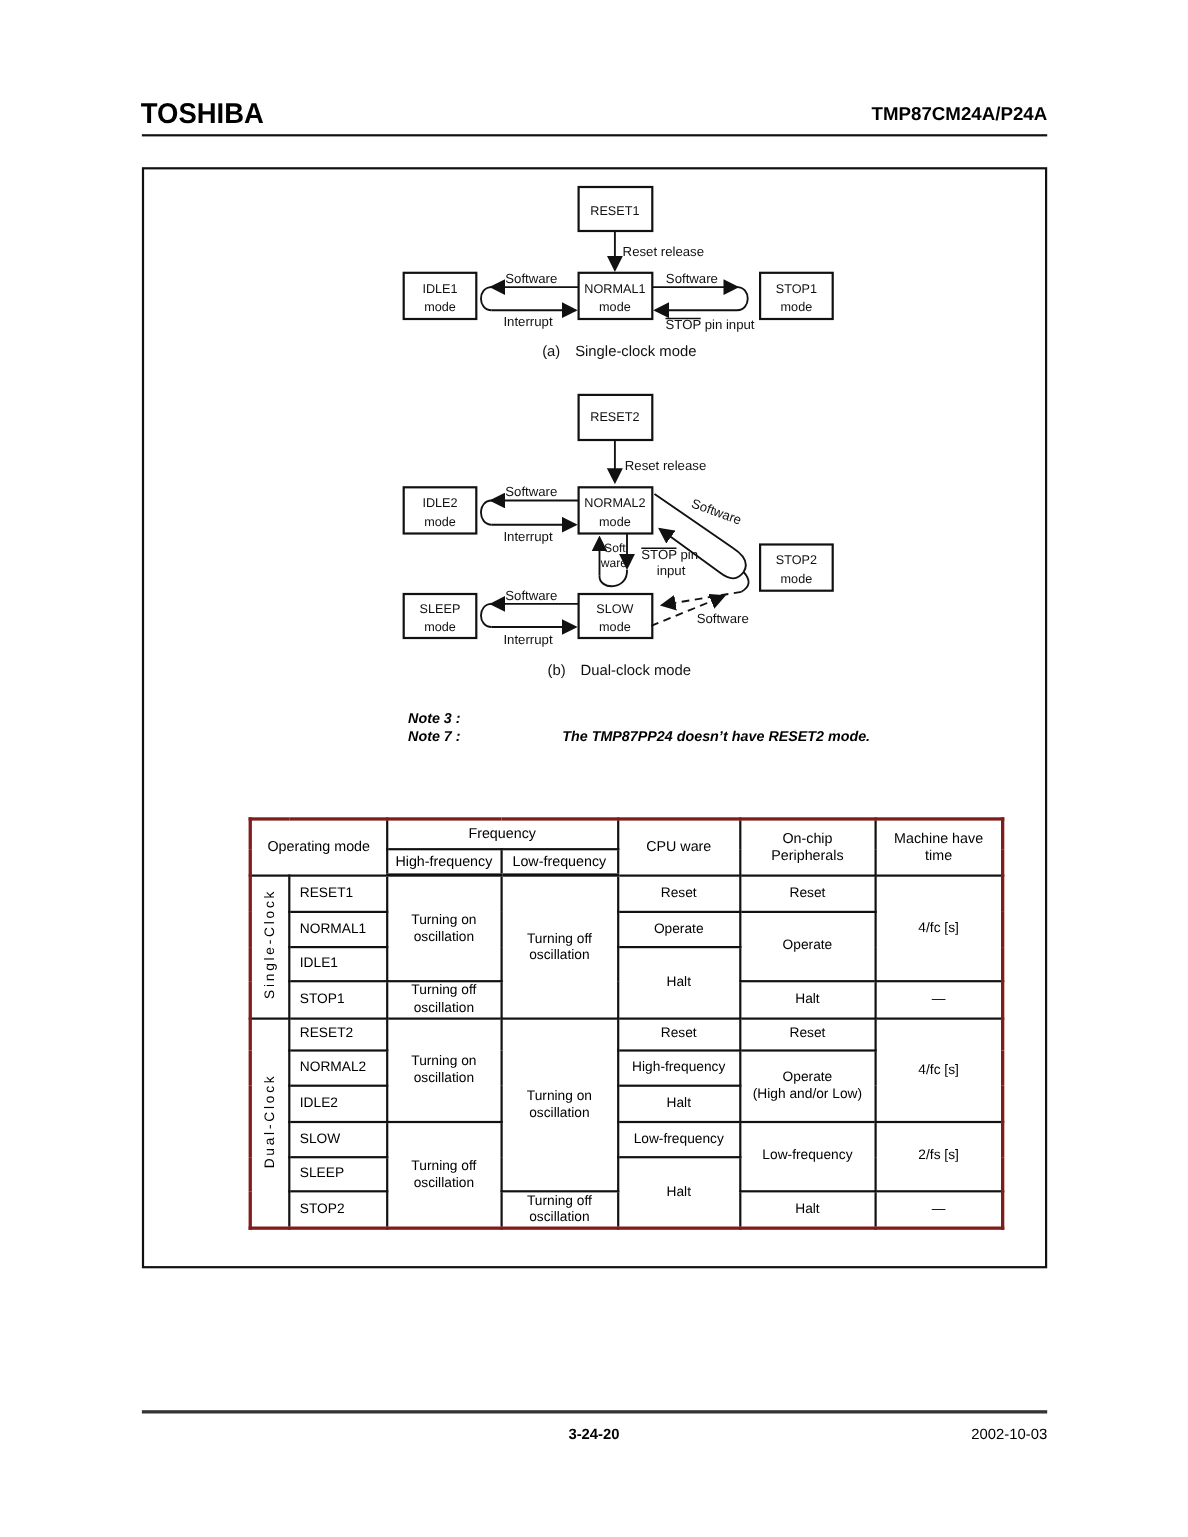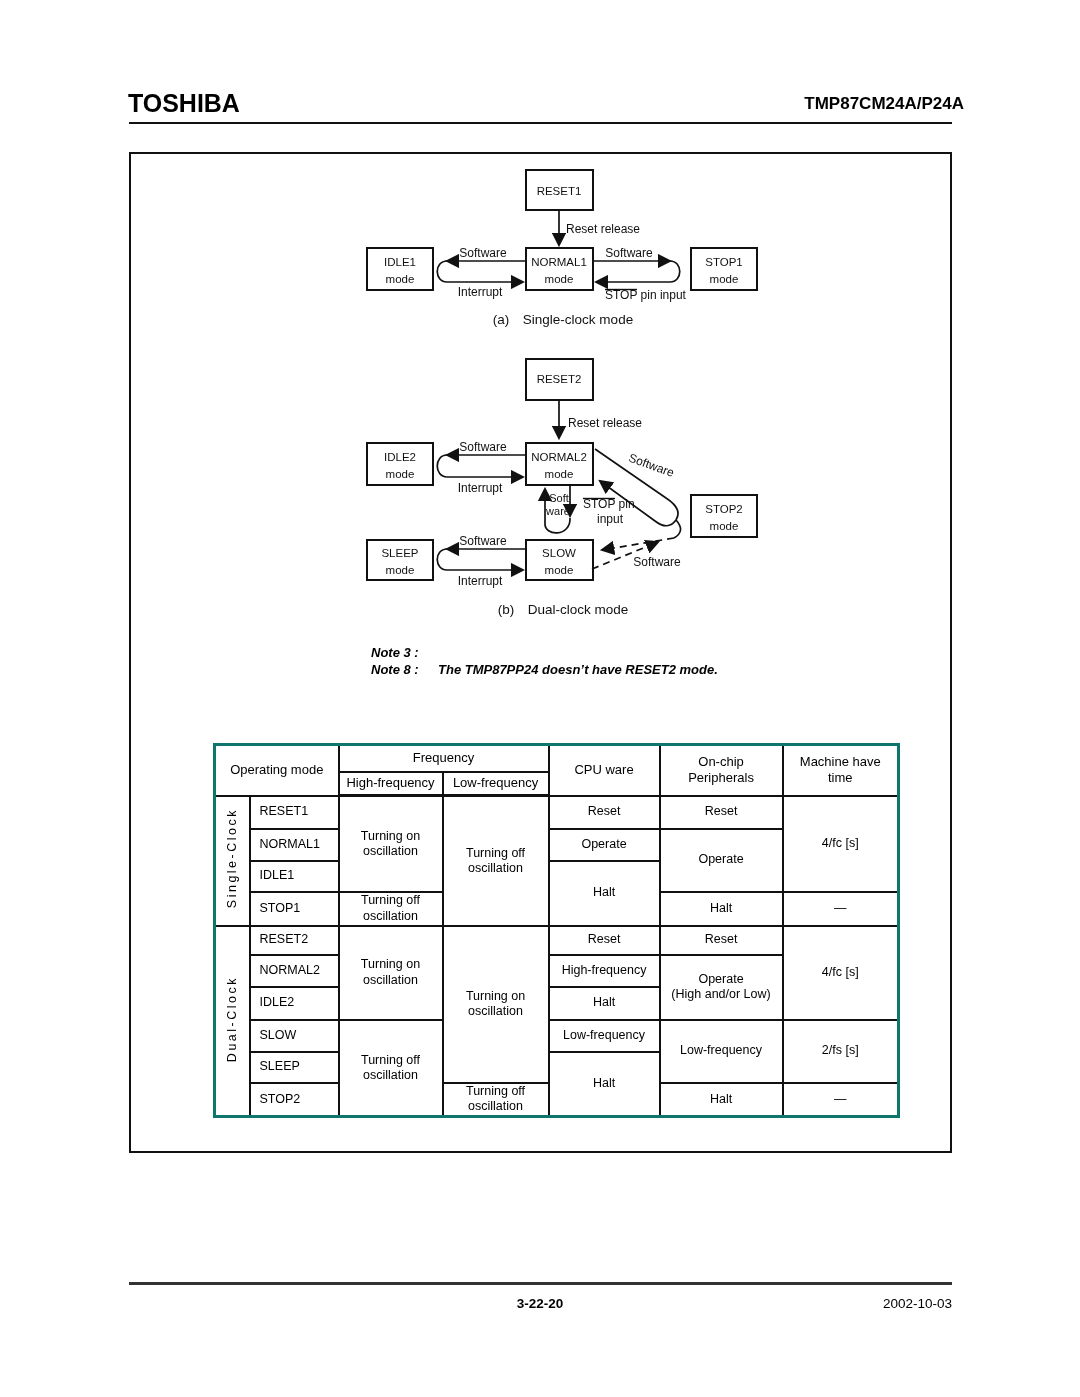--- a/index.html
+++ b/index.html
@@ -3,39 +3,39 @@
 <meta charset="utf-8">
 <style>
   html,body{margin:0;padding:0;background:#e8e8e8;}
   .page{position:relative;width:1080px;height:1397px;background:#ffffff;
         font-family:"Liberation Sans",sans-serif;color:#000000;overflow:hidden;}
   .abs{position:absolute;}
 
   
   .hdr-brand{left:128px;top:88px;font-size:26px;font-weight:700;letter-spacing:0px;
              transform:scaleX(.96);transform-origin:left center;}
-  .hdr-part{right:116px;top:94px;font-size:17px;font-weight:700;}
+  .hdr-part{right:128px;top:94px;font-size:17px;font-weight:700;}
   .hdr-rule{left:129px;top:122px;width:823px;height:2px;background:#111;}
 
   
   .fig-frame{left:129px;top:152px;width:819px;height:997px;border:2px solid #111;}
 
   .diagrams{left:129px;top:152px;}
 
   
   .notes{left:371px;top:644px;width:420px;font-style:italic;font-weight:700;
          font-size:13px;line-height:17px;}
   .note{display:flex;}
   .note-label{width:67px;flex:none;}
   .note-text{flex:1;text-align:justify;}
-  .note-text.short{text-align:left;}
-
-  
-  .tbl{position:absolute;left:213px;top:743px;border-collapse:collapse;table-layout:fixed;
-       width:684px;border:3px solid #0f766e;font-size:12.5px;}
+  .note-text.short{text-align:right;}
+
+  
+  .tbl{position:absolute;left:226px;top:743px;border-collapse:collapse;table-layout:fixed;
+       width:684px;border:3px solid #7f1d1d;font-size:12.5px;}
   .tbl th,.tbl td{border:2px solid #111;padding:0;text-align:center;vertical-align:middle;
        white-space:pre-line;line-height:1.22;font-weight:400;}
   .tbl thead th{font-size:13px;}
   .tbl thead tr:last-child th{border-bottom:3px solid #111;}
   .tbl td.mode{text-align:left;padding-left:9px;}
   .tbl td.group{width:35px;}
   .vlabel{writing-mode:vertical-rl;transform:rotate(180deg);letter-spacing:2.5px;
           font-size:12.5px;display:inline-block;}
 
   
@@ -147,21 +147,21 @@
     <text x="521" y="317" text-anchor="middle" font-size="12" transform="rotate(20 521 317)">Software</text>
     <text x="528" y="414" text-anchor="middle" font-size="12">Software</text>
     <text x="434" y="462" text-anchor="middle" font-size="13.5">(b) Dual-clock mode</text>
   </svg>
 
   <div class="abs notes">
     <div class="note">
       <div class="note-label">Note 3 :</div>
     </div>
     <div class="note">
-      <div class="note-label">Note 8 :</div>
+      <div class="note-label">Note 7 :</div>
       <div class="note-text short">The TMP87PP24 doesn’t have RESET2 mode.</div>
     </div>
   </div>
 
   <table class="tbl">
     <colgroup>
       <col style="width:35px">
         <col style="width:89px">
         <col style="width:104px">
       <col style="width:106px">
@@ -250,16 +250,16 @@
         <td>Turning off
 oscillation</td>
         <td>Halt</td>
         <td>—</td>
       </tr>
     </tbody>
   </table>
 
 
   <div class="abs ftr-rule"></div>
-  <div class="abs ftr-page">3-22-20</div>
+  <div class="abs ftr-page">3-24-20</div>
   <div class="abs ftr-date">2002-10-03</div>
 
 </div>
 
 </body></html>

